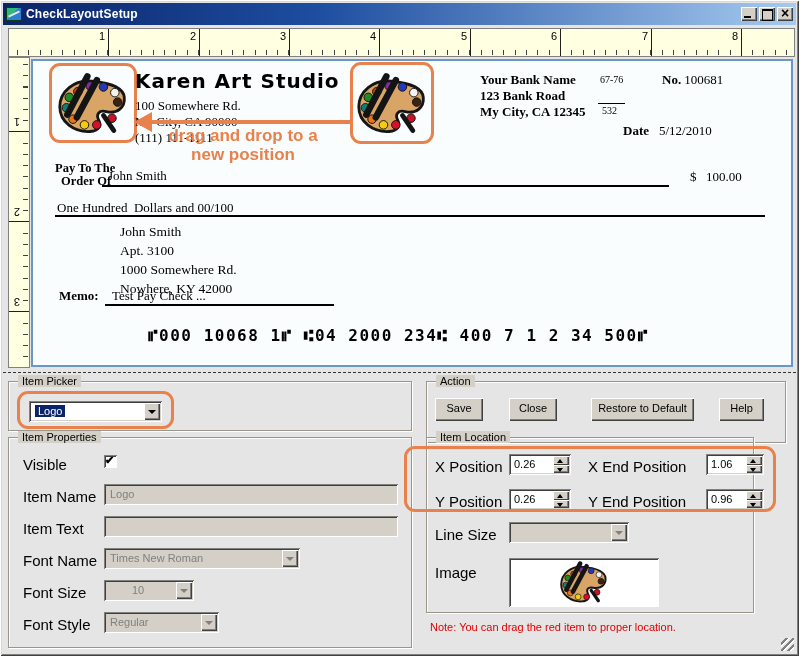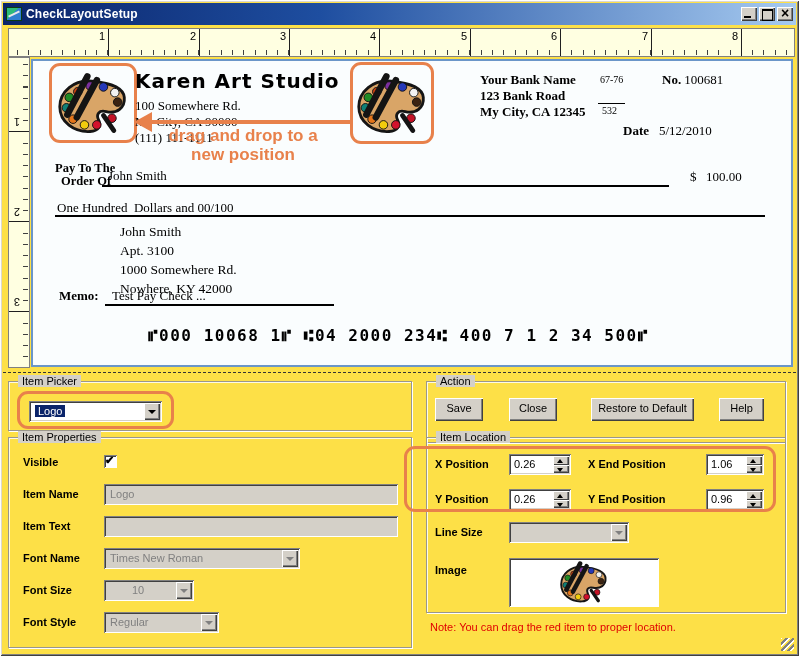--- a/index.html
+++ b/index.html
@@ -1,19 +1,19 @@
 <!DOCTYPE html>
 <html><head>
 <meta charset="utf-8">
 <style>
   * { margin:0; padding:0; box-sizing:border-box; }
   html,body { width:799px; height:656px; }
   body { font-family:"Liberation Sans", sans-serif; font-size:11px; color:#000; }
 
-  .window { position:relative; width:799px; height:656px; background:#fde047;
+  .window { position:relative; width:799px; height:656px; background:#e5e5e5;
     box-shadow: inset 1px 1px 0 #ffffff, inset -1px -1px 0 #404040, inset 2px 2px 0 #dcd8d0, inset -2px -2px 0 #808080;
     overflow:hidden; }
 
   
   .titlebar { position:absolute; left:3px; top:3px; right:3px; height:22px;
     background:linear-gradient(90deg,#0A246A 0%,#1E4ea0 40%,#A6CAF0 100%);
     display:flex; align-items:center; padding:0 3px; }
   .titlebar .app-icon { width:16px; height:14px; margin-right:4px; flex:0 0 auto;
     background:linear-gradient(135deg,#2dbb7a 0 45%, #2f7fd1 45% 100%); border:1px solid #0d3b12; position:relative; }
   .titlebar .app-icon::after { content:""; position:absolute; left:1px; top:5px; width:12px; height:2px; background:#e8e8e8; transform:rotate(-25deg); }
@@ -58,21 +58,21 @@
     border-bottom:10px solid transparent; border-right:18px solid #E8814B; }
   .palette-svg { width:74px; height:66px; display:block; margin:5px auto 0; }
 
   
   .dotted-sep { position:absolute; left:3px; right:3px; top:372px; height:2px; border-top:1px dashed #333; }
 
   .gb { position:absolute; border:1px solid #9a968c;
     box-shadow: inset 1px 1px 0 rgba(255,255,255,.85), 1px 1px 0 #fff; }
   .gb-label { position:absolute; top:-7px; left:9px; background:#D4D0C8; padding:0 4px; font-size:11px; }
 
-  .lbl { position:absolute; font-size:11px;font-weight:bold; }
+  .lbl { position:absolute; font-size:15px; }
   .btn { position:absolute; height:23px; background:#D4D0C8; font-size:11px; text-align:center; line-height:21px;
     box-shadow: inset 1px 1px 0 #fff, inset -1px -1px 0 #404040, inset -2px -2px 0 #808080; cursor:default; }
 
   .sunken { box-shadow: inset 1px 1px 0 #808080, inset -1px -1px 0 #fff, inset 2px 2px 0 #404040, inset -2px -2px 0 #d4d0c8; }
   .field { position:absolute; height:21px; background:#D4D0C8; color:#808080; font-size:11px;
     line-height:21px; padding-left:6px; }
   .combo { position:absolute; height:21px; background:#D4D0C8; color:#808080; font-size:11px; line-height:21px; padding-left:6px; }
   .combo .dd, .spin-btns { position:absolute; right:2px; top:2px; bottom:2px; width:16px; background:#D4D0C8;
     box-shadow: inset 1px 1px 0 #fff, inset -1px -1px 0 #404040, inset -2px -2px 0 #808080; }
   .combo .dd::after { content:""; position:absolute; left:4px; top:7px; width:0; height:0;
@@ -282,21 +282,21 @@
       <span class="dd"></span>
     </div>
 
     <div class="lbl" style="left:14px; top:178px;">Font Style</div>
     <div class="combo sunken" style="left:95px; top:174px; width:115px;">
       <span>Regular</span>
       <span class="dd"></span>
     </div>
   </div>
 
-  <div class="gb" style="left:426px; top:437px; width:360px; height:176px;">
+  <div class="gb" style="left:426px; top:437px; width:328px; height:176px;">
     <div class="gb-label">Item Location</div>
 
     <div class="lbl" style="left:8px; top:20px;">X Position</div>
     <div class="spin sunken" style="left:82px; top:16px; width:62px;">
       <span>0.26</span>
       <span class="spin-btns">
           <span class="spin-up"></span>
           <span class="spin-dn"></span>
         </span>
     </div>

